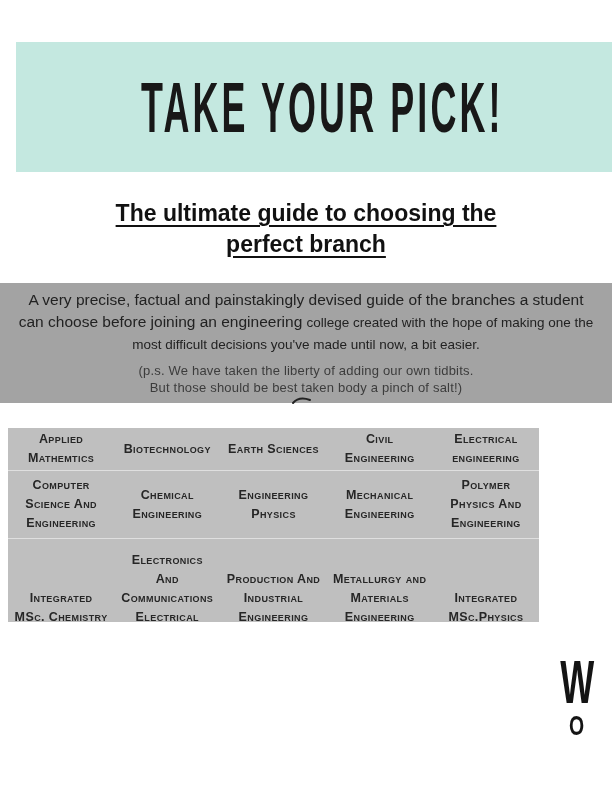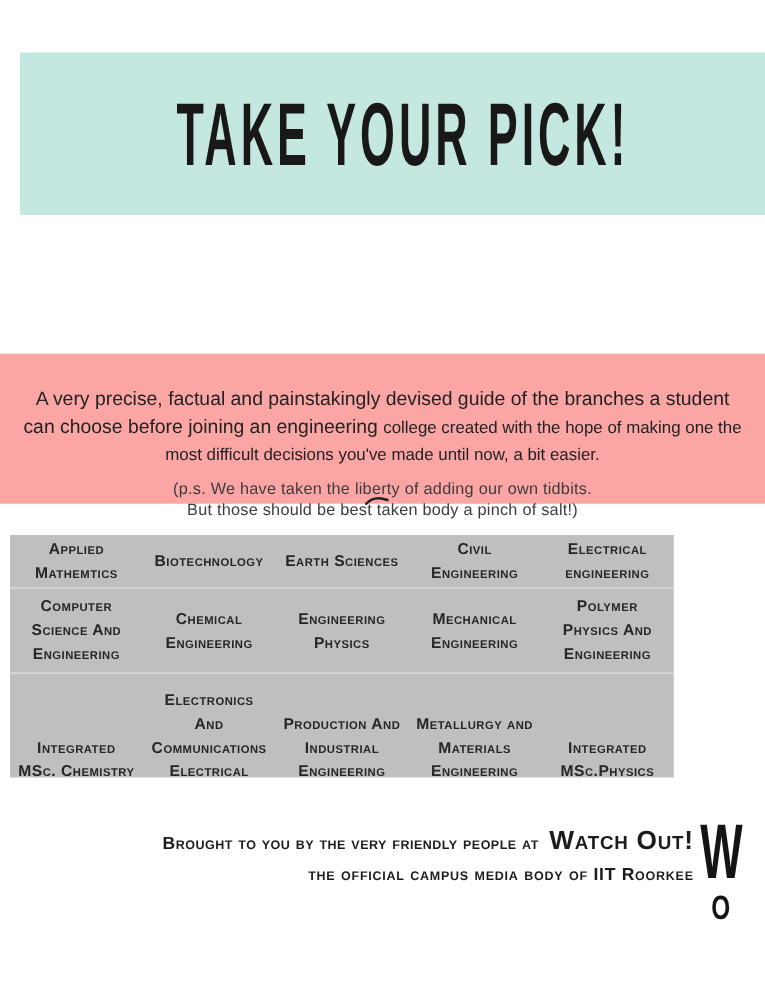--- a/index.html
+++ b/index.html
@@ -50,22 +50,22 @@
     text-decoration: underline;
     text-decoration-thickness: 2px;
     text-underline-offset: 4px;
   }
 
   
   .band-intro {
     position: absolute;
     left: 0; top: 283px;
     width: 612px; height: 120px;
-    background: #fca5a5;
-    padding: 26px 14px 0 14px;
+    background: #a3a3a3;
+    padding: 6px 14px 0 14px;
     text-align: center;
   }
   .intro-text { width: 584px; margin: 0 auto; line-height: 1.38; color: #222; }
   .intro-lead  { font-size: 15.5px; font-weight: 500; }
   .intro-small { font-size: 13.5px; font-weight: 500; }
   .ps {
     margin-top: 8px;
     font-size: 13px;
     line-height: 1.3;
     color: #3c3c3c;
@@ -148,20 +148,24 @@
 </style>
 </head>
 <body>
 
 <div class="page">
 
   <div class="band-top">
     <div class="main-title">TAKE YOUR PICK!</div>
   </div>
 
+  <div class="subtitle">
+    <span class="u">The ultimate guide to choosing the </span><br>
+    <span class="u">perfect branch</span>
+  </div>
 
   <div class="band-intro">
     <p class="intro-text">
       <span class="intro-lead">A very precise, factual and painstakingly devised guide of the branches a student can choose before joining an engineering </span><span class="intro-small">college created with the hope of making one the most difficult decisions you've made until now, a bit easier.</span>
     </p>
     <p class="ps">
       <span>(p.s. We have taken the liberty of adding our own tidbits.</span><br>
       <span>But those should be best taken body a pinch of salt!)</span>
     </p>
   </div>
@@ -230,26 +234,19 @@
 Materials
 Engineering</span>
         </div>
       <div class="cell">
           <span>Integrated
 MSc.Physics</span>
         </div>
     </div>
   </div>
 
-  <div class="credit">
-    <div class="credit-line1">
-      <span class="credit-prefix">Brought to you by the very friendly people at</span>
-      <span class="brand">Watch Out!</span>
-    </div>
-    <div class="credit-line2">the official campus media body of IIT Roorkee</div>
-  </div>
 
   <div class="logo">
     <div class="logo-w">W</div>
     <div class="logo-o">O</div>
   </div>
 
 </div>
 
 </body></html>

